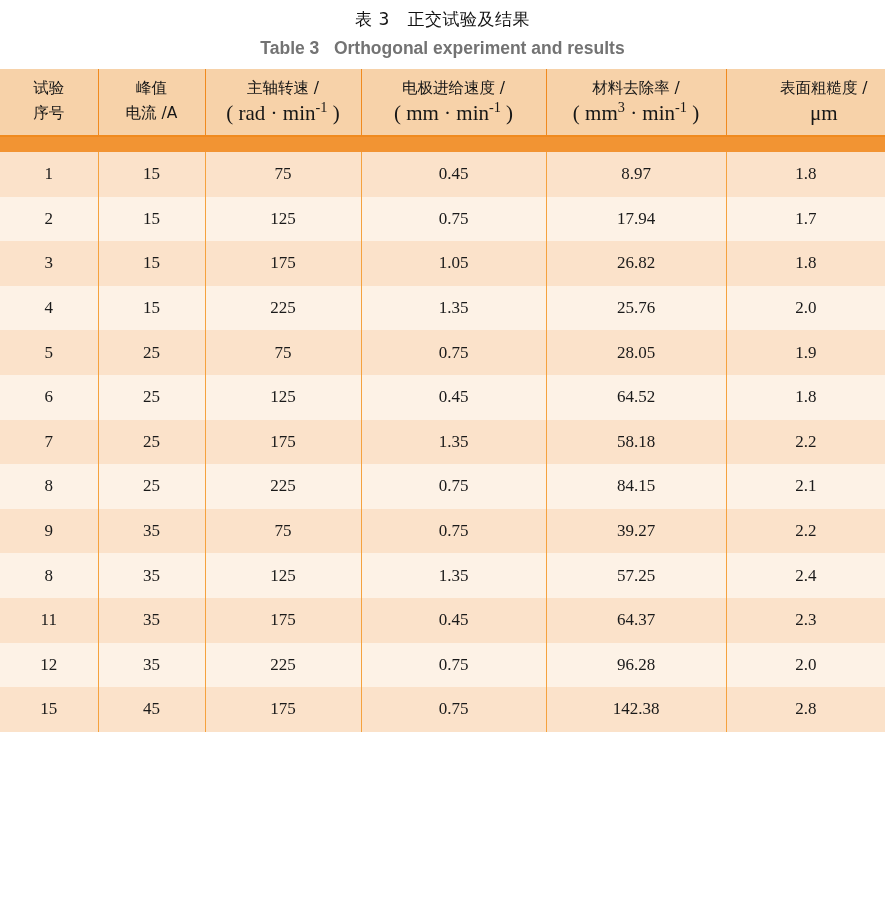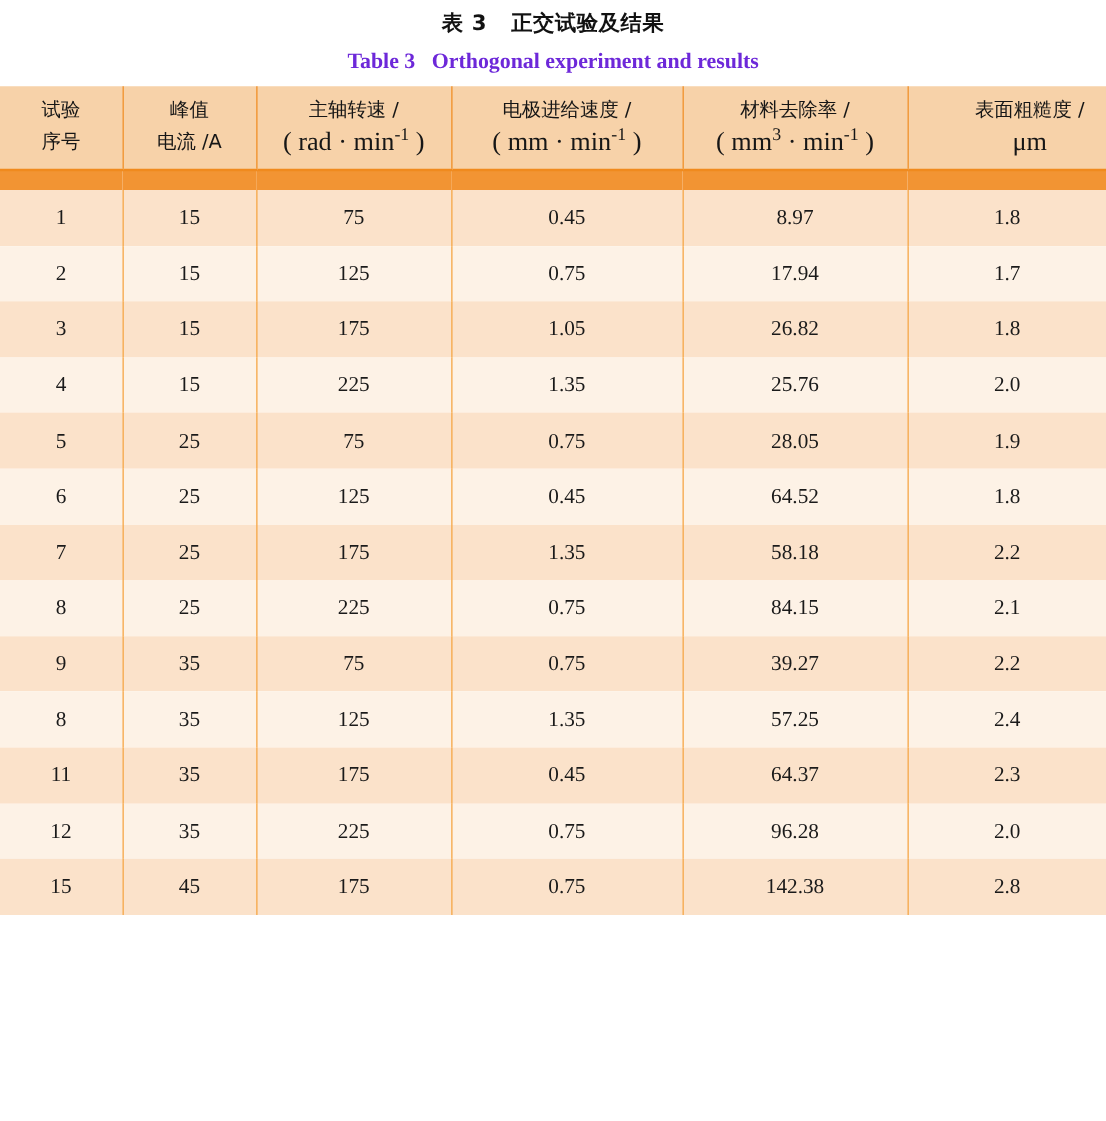--- a/index.html
+++ b/index.html
@@ -23,32 +23,32 @@
   }
 
   
   .caption-block {
     padding-top: 6px;
     text-align: center;
   }
   .caption-cn {
     font-family: "DejaVu Sans", "Liberation Sans", sans-serif;
     font-size: 17px;
-    font-weight: 700;
+    font-weight: 400;
     letter-spacing: 0.5px;
     line-height: 26px;
     color: #121212;
     white-space: pre;
   }
   .caption-en {
-    font-family: Liberation Serif, serif;
+    font-family: Liberation Sans, sans-serif;
     font-size: 17.5px;
     font-weight: 700;
     line-height: 28px;
-    color: #6d28d9;
+    color: #737373;
     margin-top: 2px;
     white-space: pre;
   }
 
   
   .table-wrap {
     margin-top: 7px;
     width: 885px;
   }
   table.data {

